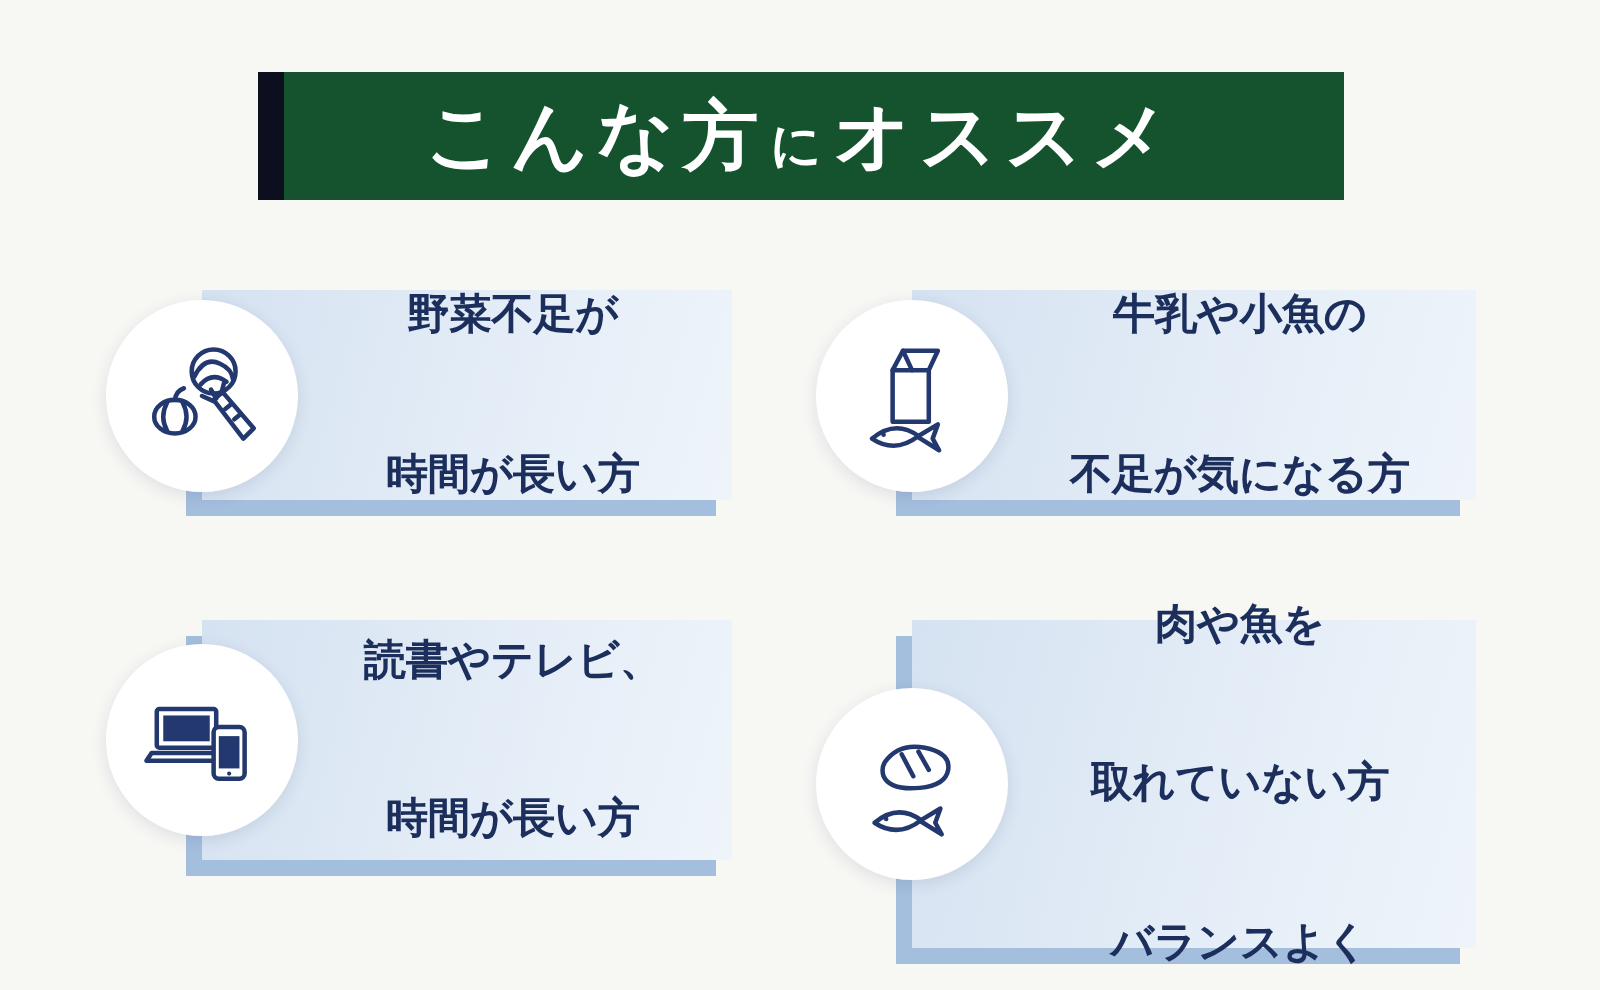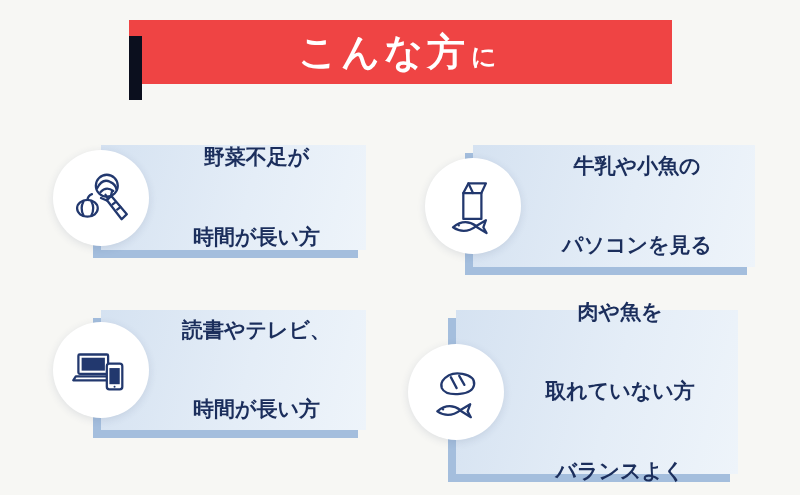--- a/index.html
+++ b/index.html
@@ -3,22 +3,22 @@
 <meta charset="utf-8">
 <style>
   html,body{margin:0;padding:0;}
   body{
     width:800px;height:495px;position:relative;overflow:hidden;
     background:#f7f7f4;
     font-family:"Liberation Serif","DejaVu Serif",serif;
   }
   
   .banner{
-    position:absolute;left:129px;top:20px;width:543px;height:64px;
-    background:#ef4444;display:flex;align-items:center;justify-content:center;
+    position:absolute;left:129px;top:36px;width:543px;height:64px;
+    background:#14532d;display:flex;align-items:center;justify-content:center;
   }
   .banner-accent{
     position:absolute;left:129px;top:36px;width:13px;height:64px;
     background:#0b0f1e;z-index:2;
   }
   .banner-title{color:#ffffff;font-weight:700;letter-spacing:4px;display:flex;align-items:baseline;white-space:nowrap;}
   .banner-title .big{font-size:38px;}
   .banner-title .small{font-size:25px;margin:0 2px;}
   
   .card{position:absolute;}
@@ -38,33 +38,34 @@
     background:linear-gradient(105deg,#d5e2f1 0%,#e4edf7 55%,#eef4fa 100%);
   }
   .panel-text{
     position:absolute;left:56px;right:10px;top:0;bottom:0;
     display:flex;flex-direction:column;align-items:center;justify-content:center;
     color:#1b2e5c;font-weight:700;font-size:21px;line-height:1.5;
     text-align:center;white-space:nowrap;gap:48px;
   }
   
   #card-1{left:53px;top:145px;width:313px;height:105px;}
-  #card-2{left:425px;top:145px;width:330px;height:122px;}
+  #card-2{left:408px;top:145px;width:330px;height:105px;}
   #card-3{left:53px;top:310px;width:313px;height:120px;}
   #card-4{left:408px;top:310px;width:330px;height:164px;}
   svg{display:block;}
 </style>
 </head>
 <body>
 
 <div class="banner-accent"></div>
 <div class="banner">
   <div class="banner-title">
     <span class="big">こんな方</span>
     <span class="small">に</span>
+    <span class="big">オススメ</span>
   </div>
 </div>
 
 <div class="card" id="card-1">
   <div class="panel">
     <div class="panel-face"></div>
     <div class="panel-text">
       <div>野菜不足が</div>
       <div>時間が長い方</div>
     </div>
@@ -89,21 +90,21 @@
       <path d="M48 48 l9 4"></path>
     </svg>
   </div>
 </div>
 
 <div class="card" id="card-2">
   <div class="panel">
     <div class="panel-face"></div>
     <div class="panel-text">
       <div>牛乳や小魚の</div>
-      <div>パソコンを見る</div>
+      <div>不足が気になる方</div>
     </div>
   </div>
   <div class="icon-circle">
     <svg width="62" height="62" viewBox="0 0 96 96" fill="none" stroke="#22386e" stroke-width="3.5" stroke-linecap="round" stroke-linejoin="round">
 
       <path d="M33 28 L41 13 L68 13 L61 28"></path>
       <rect x="33" y="28" width="28" height="40"></rect>
       <path d="M41 13 L48 28"></path>
 
       <path d="M17 81 Q35 66 53 79 Q35 93 17 81 Z"></path>

